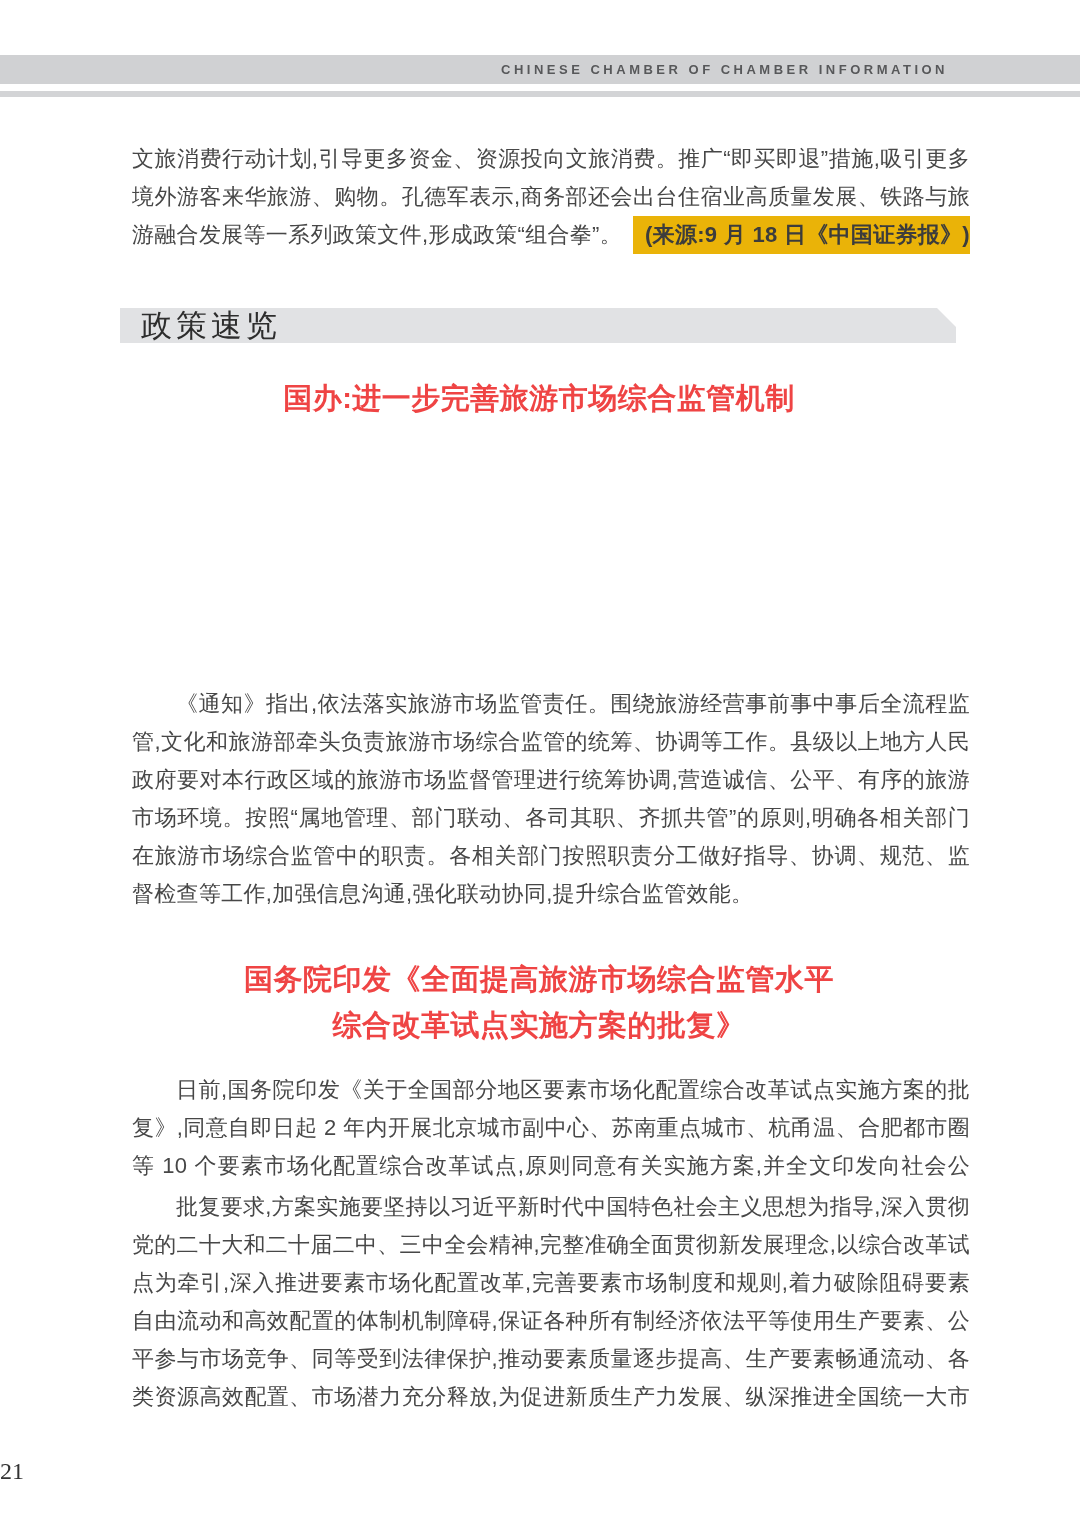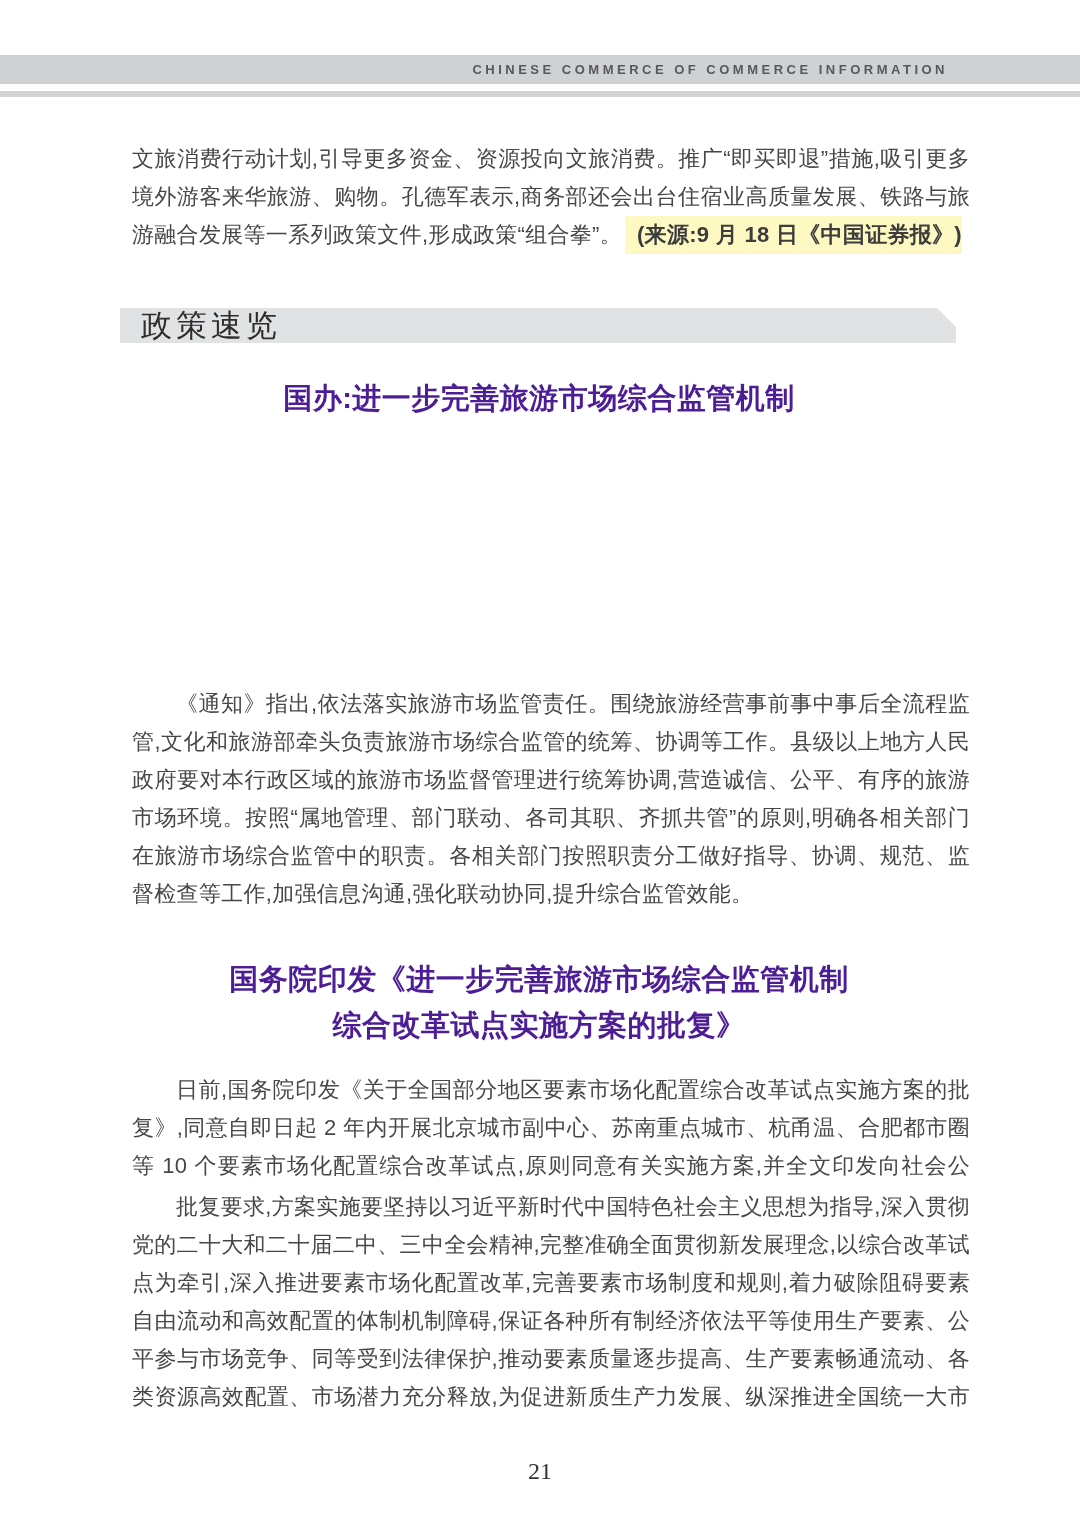--- a/index.html
+++ b/index.html
@@ -26,87 +26,87 @@
   }
   
   .para{
     position:absolute;left:120px;width:838px;
     font-size:22px;line-height:38px;color:#474747;
     text-align:justify;text-justify:inter-ideograph;
     margin:12px;overflow:hidden;letter-spacing:0.3px;
   }
   .para.indent{text-indent:44px;}
   .source{
-    position:absolute;right:8px;bottom:0;
-    background:#fef9c3;padding-left:12px;
+    position:absolute;right:0;bottom:0;
+    background:#eab308;padding-left:12px;
     line-height:38px;white-space:nowrap;color:#474747;
   }
   .source.bold{font-weight:bold;color:#3c3c3c;}
   
   .section-banner{
     position:absolute;left:120px;top:308px;width:836px;height:35px;
     background:#e1e2e4;
     clip-path:polygon(0 0,calc(100% - 19px) 0,100% 19px,100% 100%,0 100%);
   }
   .section-banner .banner-label{
     display:block;padding-left:21px;
     font-family:"Liberation Serif",serif;
     font-size:31px;line-height:36px;letter-spacing:4px;
     color:#2d2d2d;
   }
   
   .article-title{
     position:absolute;left:120px;width:838px;margin:0;
-    text-align:center;font-size:29px;font-weight:bold;color:#4c1d95;
+    text-align:center;font-size:29px;font-weight:bold;color:#ef4444;
     letter-spacing:0.5px;
   }
   .article-title .title-line{display:block;line-height:46px;}
   #title-1{top:376px;height:44px;line-height:44px;}
   #title-2{top:956px;height:92px;}
   
   #para-intro{top:128px;height:114px;}
   #para-a1-1{top:438px;height:228px;}
   #para-a1-2{top:673px;height:228px;}
   #para-a2-1{top:1059px;height:114px;}
   #para-a2-2{top:1176px;height:228px;}
   
   .page-number{
     position:absolute;left:0;top:1456px;width:1080px;
-    text-align:center;font-family:"Liberation Serif",serif;
+    text-align:left;font-family:"Liberation Serif",serif;
     font-size:24px;line-height:30px;color:#333333;
   }
 </style>
 </head>
 <body>
 
 <div class="page">
 
   <div class="header-bar">
-    <span class="header-title">CHINESE COMMERCE OF COMMERCE INFORMATION</span>
+    <span class="header-title">CHINESE CHAMBER OF CHAMBER INFORMATION</span>
   </div>
   <div class="header-divider"></div>
 
   <p class="para" id="para-intro">
     <span>文旅消费行动计划,引导更多资金、资源投向文旅消费。推广“即买即退”措施,吸引更多境外游客来华旅游、购物。孔德军表示,商务部还会出台住宿业高质量发展、铁路与旅游融合发展等一系列政策文件,形成政策“组合拳”。</span>
     <span class="source bold">(来源:9 月 18 日《中国证券报》)</span>
   </p>
 
   <div class="section-banner">
     <span class="banner-label">政策速览</span>
   </div>
 
   <h2 class="article-title" id="title-1">国办:进一步完善旅游市场综合监管机制</h2>
 
 
   <p class="para indent" id="para-a1-2">
     <span>《通知》指出,依法落实旅游市场监管责任。围绕旅游经营事前事中事后全流程监管,文化和旅游部牵头负责旅游市场综合监管的统筹、协调等工作。县级以上地方人民政府要对本行政区域的旅游市场监督管理进行统筹协调,营造诚信、公平、有序的旅游市场环境。按照“属地管理、部门联动、各司其职、齐抓共管”的原则,明确各相关部门在旅游市场综合监管中的职责。各相关部门按照职责分工做好指导、协调、规范、监督检查等工作,加强信息沟通,强化联动协同,提升综合监管效能。</span>
   </p>
 
   <h2 class="article-title" id="title-2">
-    <span class="title-line">国务院印发《进一步完善旅游市场综合监管机制</span>
+    <span class="title-line">国务院印发《全面提高旅游市场综合监管水平</span>
     <span class="title-line">综合改革试点实施方案的批复》</span>
   </h2>
 
   <p class="para indent" id="para-a2-1">
     <span>日前,国务院印发《关于全国部分地区要素市场化配置综合改革试点实施方案的批复》,同意自即日起 2 年内开展北京城市副中心、苏南重点城市、杭甬温、合肥都市圈等 10 个要素市场化配置综合改革试点,原则同意有关实施方案,并全文印发向社会公布。</span>
   </p>
 
   <p class="para indent" id="para-a2-2">
     <span>批复要求,方案实施要坚持以习近平新时代中国特色社会主义思想为指导,深入贯彻党的二十大和二十届二中、三中全会精神,完整准确全面贯彻新发展理念,以综合改革试点为牵引,深入推进要素市场化配置改革,完善要素市场制度和规则,着力破除阻碍要素自由流动和高效配置的体制机制障碍,保证各种所有制经济依法平等使用生产要素、公平参与市场竞争、同等受到法律保护,推动要素质量逐步提高、生产要素畅通流动、各类资源高效配置、市场潜力充分释放,为促进新质生产力发展、纵深推进全国统一大市场建设、</span>
   </p>

